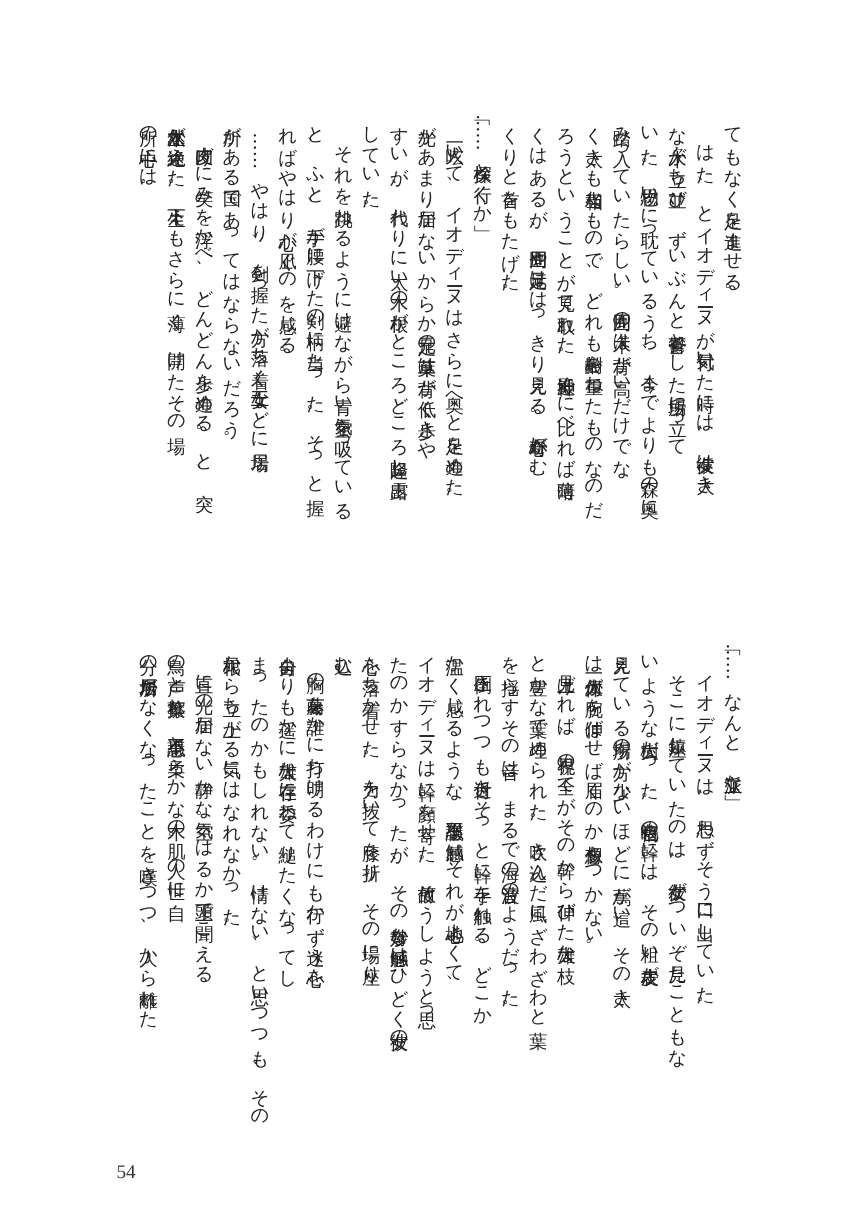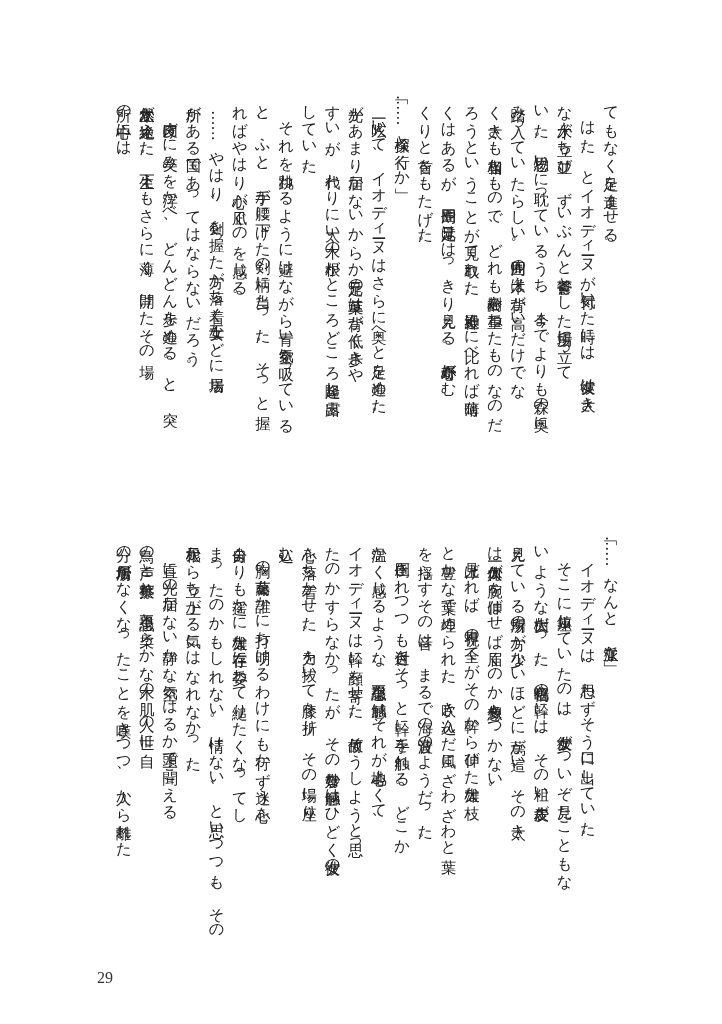--- a/index.html
+++ b/index.html
@@ -98,15 +98,15 @@
     <div class="line">込む。</div>
     <div class="line">　胸の葛藤を誰かに打ち明けるわけにも行かず迷う心を、</div>
     <div class="line">自分よりも遥かに雄大な存在に委ねて縋りたくなってし</div>
     <div class="line">まったのかもしれない。情けない、と思いつつも、その</div>
     <div class="line">根元から立ち上がる気にはなれなかった。</div>
     <div class="line">　直に光の届かない静かな空気。はるか頭上で聞こえる</div>
     <div class="line">鳥の声と葉擦れ。不思議と柔らかな木の肌。人の世に自</div>
     <div class="line">分の居場所がなくなったことを嘆きつつ、人から離れた</div>
   </div>
 
-  <div class="page-number">29</div>
+  <div class="page-number">54</div>
 
 </div>
 
 </body></html>

